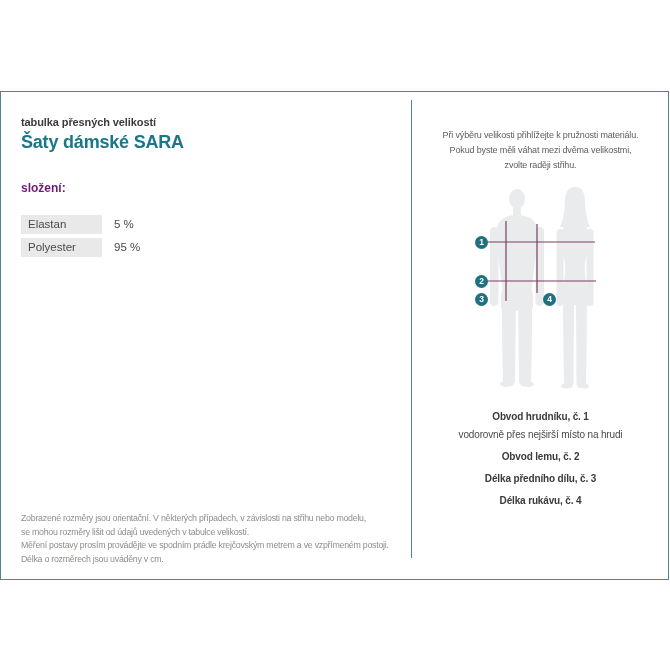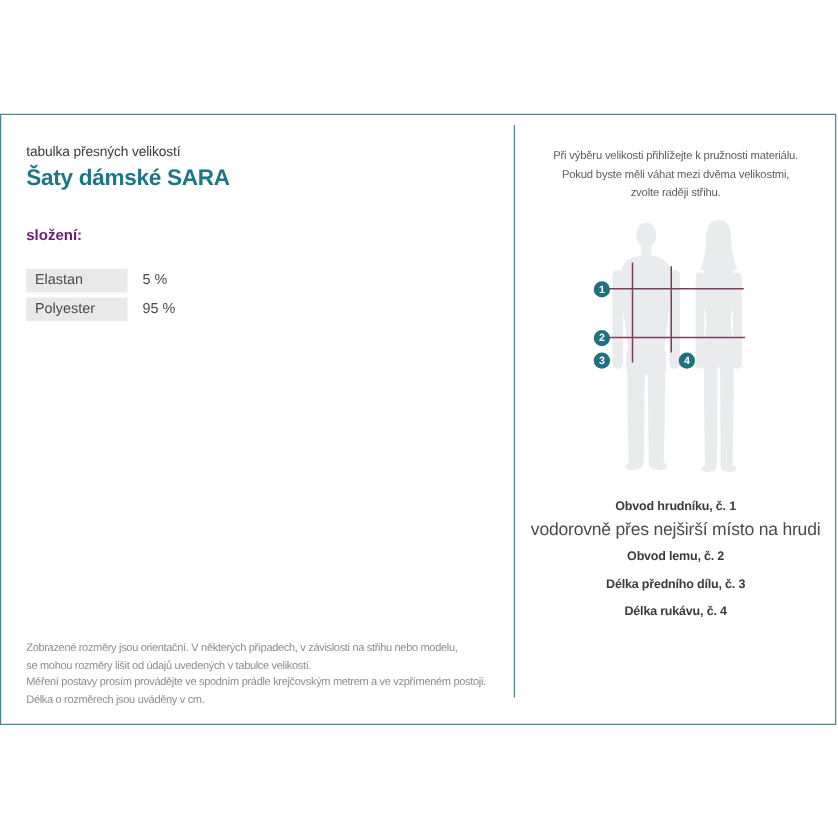--- a/index.html
+++ b/index.html
@@ -17,49 +17,49 @@
 
   .sheet{position:absolute;left:0;top:91px;width:669px;height:489px;
     border:1px solid var(--border);background:#ffffff;}
 
   .divider{position:absolute;left:410px;top:8px;width:1px;height:458px;
     background:var(--border);}
 
   
   .left-col{position:absolute;left:0;top:0;width:410px;height:100%;
     padding:24px 18px 13px 20px;display:flex;flex-direction:column;overflow:hidden;}
-  .subtitle{font-size:11px;font-weight:normal;color:#3b3b3b;letter-spacing:-0.1px;margin-bottom:4px;}
+  .subtitle{font-size:11px;font-weight:bold;color:#3b3b3b;letter-spacing:-0.1px;margin-bottom:4px;}
   .title{font-size:18px;font-weight:bold;color:var(--accent);letter-spacing:-0.2px;margin-bottom:28px;}
   .comp-heading{font-size:12px;font-weight:bold;color:#701a75;margin-bottom:20px;}
   .comp-table{font-size:11.5px;color:#4a4a4a;}
   .comp-row{display:flex;margin-bottom:4px;align-items:center;}
   .comp-cell-label{width:81px;background:var(--table-cell-bg);padding:3px 6px 4px 7px;}
   .comp-cell-value{padding:3px 0 4px 12px;}
   .disclaimer{margin-top:auto;font-size:8.8px;letter-spacing:-0.25px;color:#8d8d89;
     line-height:13.5px;white-space:nowrap;}
 
   
-  .right-col{position:absolute;left:411px;top:5px;width:257px;height:100%;
+  .right-col{position:absolute;left:411px;top:16px;width:257px;height:100%;
     padding-top:20px;text-align:center;}
   .intro{font-size:9px;letter-spacing:-0.15px;color:#5d5d5d;line-height:15px;white-space:nowrap;}
   .figure-wrap{position:relative;width:160px;height:215px;margin:11px auto 0;}
   .figure-wrap svg{position:absolute;left:0;top:0;}
   .sil{fill:var(--silhouette);}
   .mline{stroke:var(--measure-line);stroke-width:1.2;fill:none;}
   .marker{position:absolute;width:13px;height:13px;border-radius:50%;
     background:var(--marker);color:#ffffff;font-size:8.5px;font-weight:bold;
     line-height:13px;text-align:center;}
   .marker-1{left:14.5px;top:51.5px;}
   .marker-2{left:14.5px;top:90.5px;}
   .marker-3{left:14.5px;top:108.5px;}
   .marker-4{left:82.5px;top:108.5px;}
   .measurements{margin-top:11px;}
   .m-label{font-size:10px;font-weight:bold;color:#3b3b3b;letter-spacing:-0.15px;
     line-height:13px;margin-bottom:9px;}
-  .m-note{font-size:14px;color:#4a4a4a;letter-spacing:-0.15px;line-height:13px;
+  .m-note{font-size:10px;color:#4a4a4a;letter-spacing:-0.15px;line-height:13px;
     margin:-4px 0 9px;}
 </style>
 </head>
 <body>
 
 <div class="page">
   <div class="sheet">
 
     <div class="left-col">
       <div class="subtitle">tabulka přesných velikostí</div>

